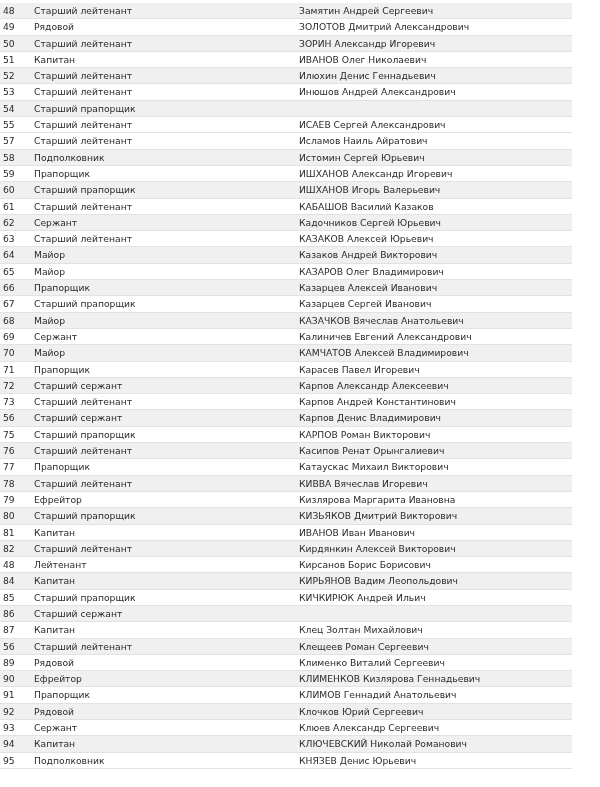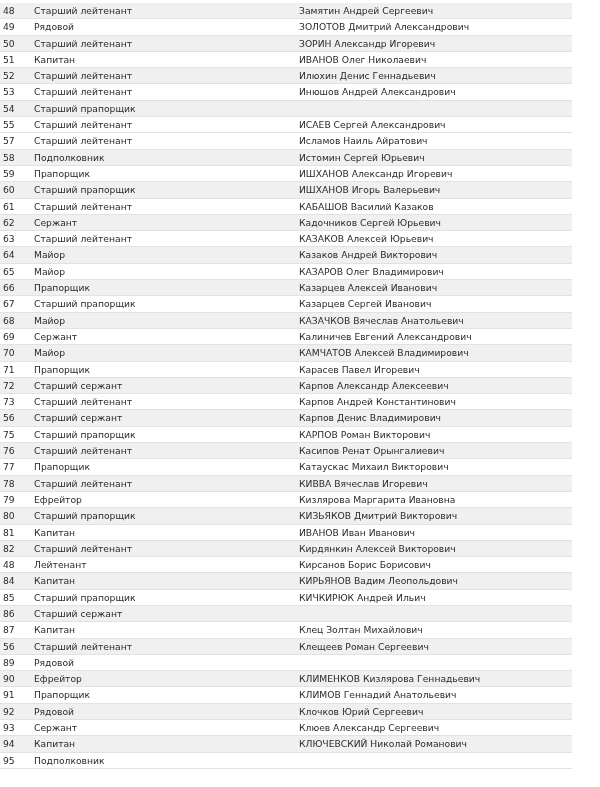--- a/index.html
+++ b/index.html
@@ -210,20 +210,21 @@
       <span class="cell name">Клец Золтан Михайлович</span>
     </div>
     <div class="row shaded">
       <span class="cell num">56</span>
       <span class="cell rank">Старший лейтенант</span>
       <span class="cell name">Клещеев Роман Сергеевич</span>
     </div>
     <div class="row">
       <span class="cell num">89</span>
       <span class="cell rank">Рядовой</span>
+      <span class="cell name">Клименко Виталий Сергеевич</span>
     </div>
     <div class="row shaded">
       <span class="cell num">90</span>
       <span class="cell rank">Ефрейтор</span>
       <span class="cell name">КЛИМЕНКОВ Кизлярова Геннадьевич</span>
     </div>
     <div class="row">
       <span class="cell num">91</span>
       <span class="cell rank">Прапорщик</span>
       <span class="cell name">КЛИМОВ Геннадий Анатольевич</span>
@@ -239,14 +240,15 @@
       <span class="cell name">Клюев Александр Сергеевич</span>
     </div>
     <div class="row shaded">
       <span class="cell num">94</span>
       <span class="cell rank">Капитан</span>
       <span class="cell name">КЛЮЧЕВСКИЙ Николай Романович</span>
     </div>
     <div class="row">
       <span class="cell num">95</span>
       <span class="cell rank">Подполковник</span>
+      <span class="cell name">КНЯЗЕВ Денис Юрьевич</span>
     </div>
   </div>
 
 </body></html>

